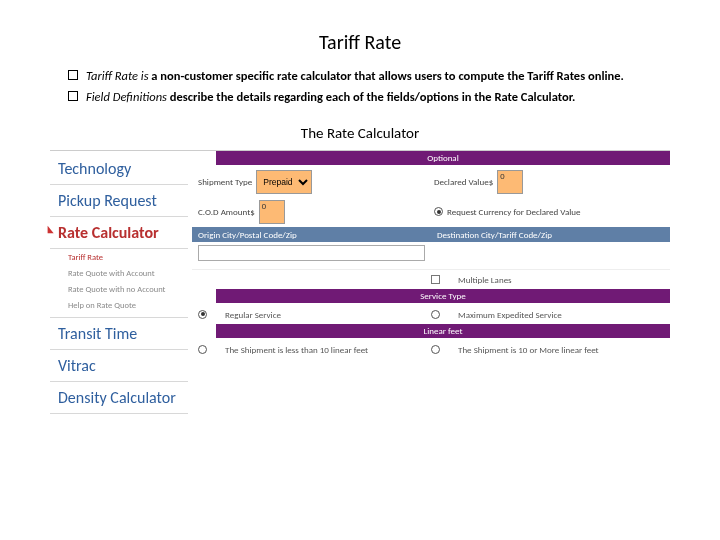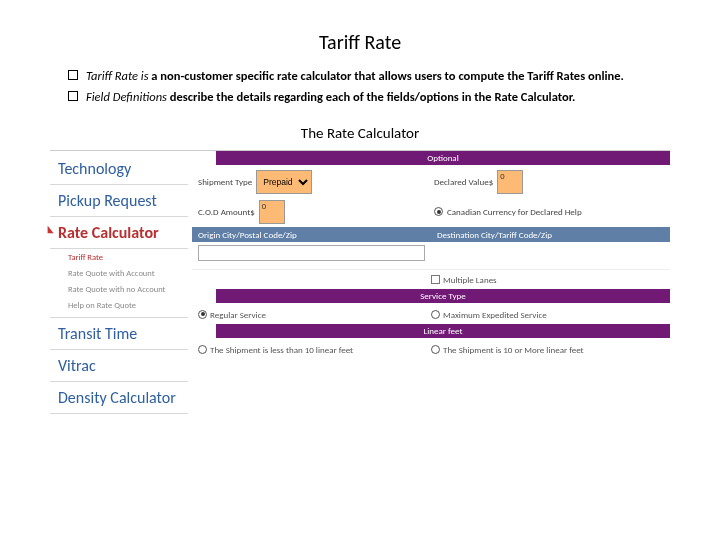--- a/index.html
+++ b/index.html
@@ -120,21 +120,21 @@
   .bigrow input {
     flex: 1;
     margin: 3px 6px;
     height: 16px;
     border: 1px solid #aaa;
   }
   .multrow {
     display: flex;
     padding: 4px 6px;
   }
-  .multrow .half { flex:1; font-size: 9px; color: #555; display:flex; align-items:center; gap:3px;}
+  .multrow .half { flex:1; font-size: 9px; color: #555; display:flex; align-items:center; gap:18px;}
   .radio {
     width: 9px; height: 9px; border: 1px solid #555; border-radius: 50%;
     display: inline-flex; align-items: center; justify-content: center;
     flex: 0 0 9px;
   }
   .radio.sel::after { content:""; width:4px; height:4px; background:#333; border-radius:50%; }
   .chk {
     width: 9px; height: 9px; border: 1px solid #777; display:inline-block;
     flex: 0 0 9px;
   }
@@ -191,21 +191,21 @@
         </div>
       </div>
 
       <div class="row">
         <div class="half">
           <label>C.O.D Amount$</label>
           <span class="ibox">0</span>
         </div>
         <div class="half">
           <span class="radio sel"></span>
-          <label>Canadian Currency for Declared Help</label>
+          <label>Request Currency for Declared Value</label>
         </div>
       </div>
 
       <div class="twoheader">
         <div>Origin City/Postal Code/Zip</div>
         <div>Destination City/Tariff Code/Zip</div>
       </div>
       <div class="bigrow">
         <input style="">
         <input style="visibility: hidden;">

